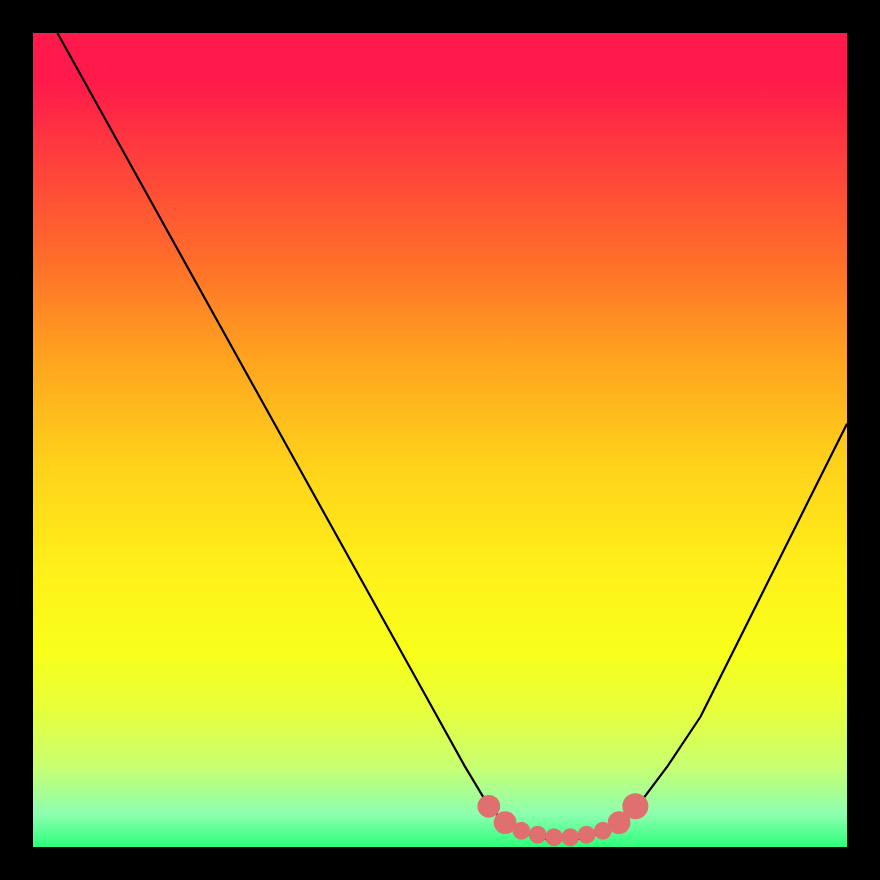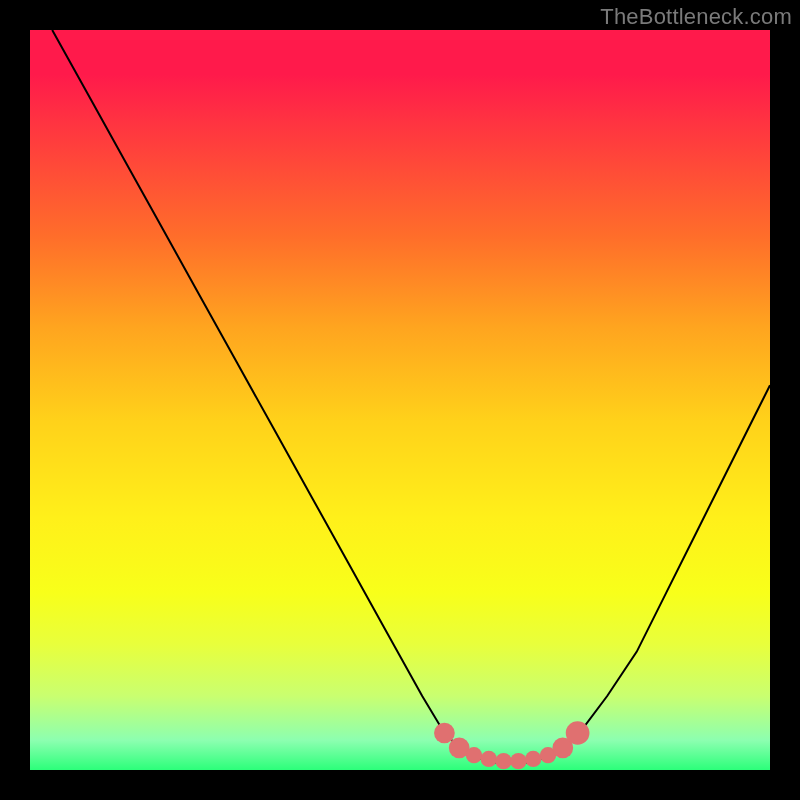--- a/index.html
+++ b/index.html
@@ -56,21 +56,20 @@
     position: absolute;
     inset: 0;
     width: 100%;
     height: 100%;
   }
 </style>
 </head>
 <body>
 
 <div class="frame">
-  <div class="watermark">TheBottleneck.com</div>
   <div class="plot-area">
     <div class="gradient"></div>
     <svg class="curve" viewBox="0 0 100 100" preserveAspectRatio="none">
       <g id="curve-group">
           <path d="M3.00 0.00 L8.00 9.00 L13.00 18.00 L18.00 27.00 L23.00 36.00 L28.00 45.00 L33.00 54.00 L38.00 63.00 L43.00 72.00 L48.00 81.00 L53.00 90.00 L56.00 95.00 L58.00 97.00 L60.00 98.00 L62.00 99.00 L64.00 99.00 L66.00 99.00 L68.00 99.00 L70.00 98.00 L72.00 97.00 L75.00 94.00 L78.00 90.00 L82.00 84.00 L86.00 76.00 L90.00 68.00 L94.00 60.00 L98.00 52.00 L100.00 48.00" fill="none" stroke="#000000" stroke-width="2" vector-effect="non-scaling-stroke"></path>
         </g>
       <g id="marker-group">
           <circle cx="56.00" cy="95.00" r="1.40" fill="#e07070"></circle>
           <circle cx="58.00" cy="97.00" r="1.40" fill="#e07070"></circle>
           <circle cx="60.00" cy="98.00" r="1.10" fill="#e07070"></circle>

